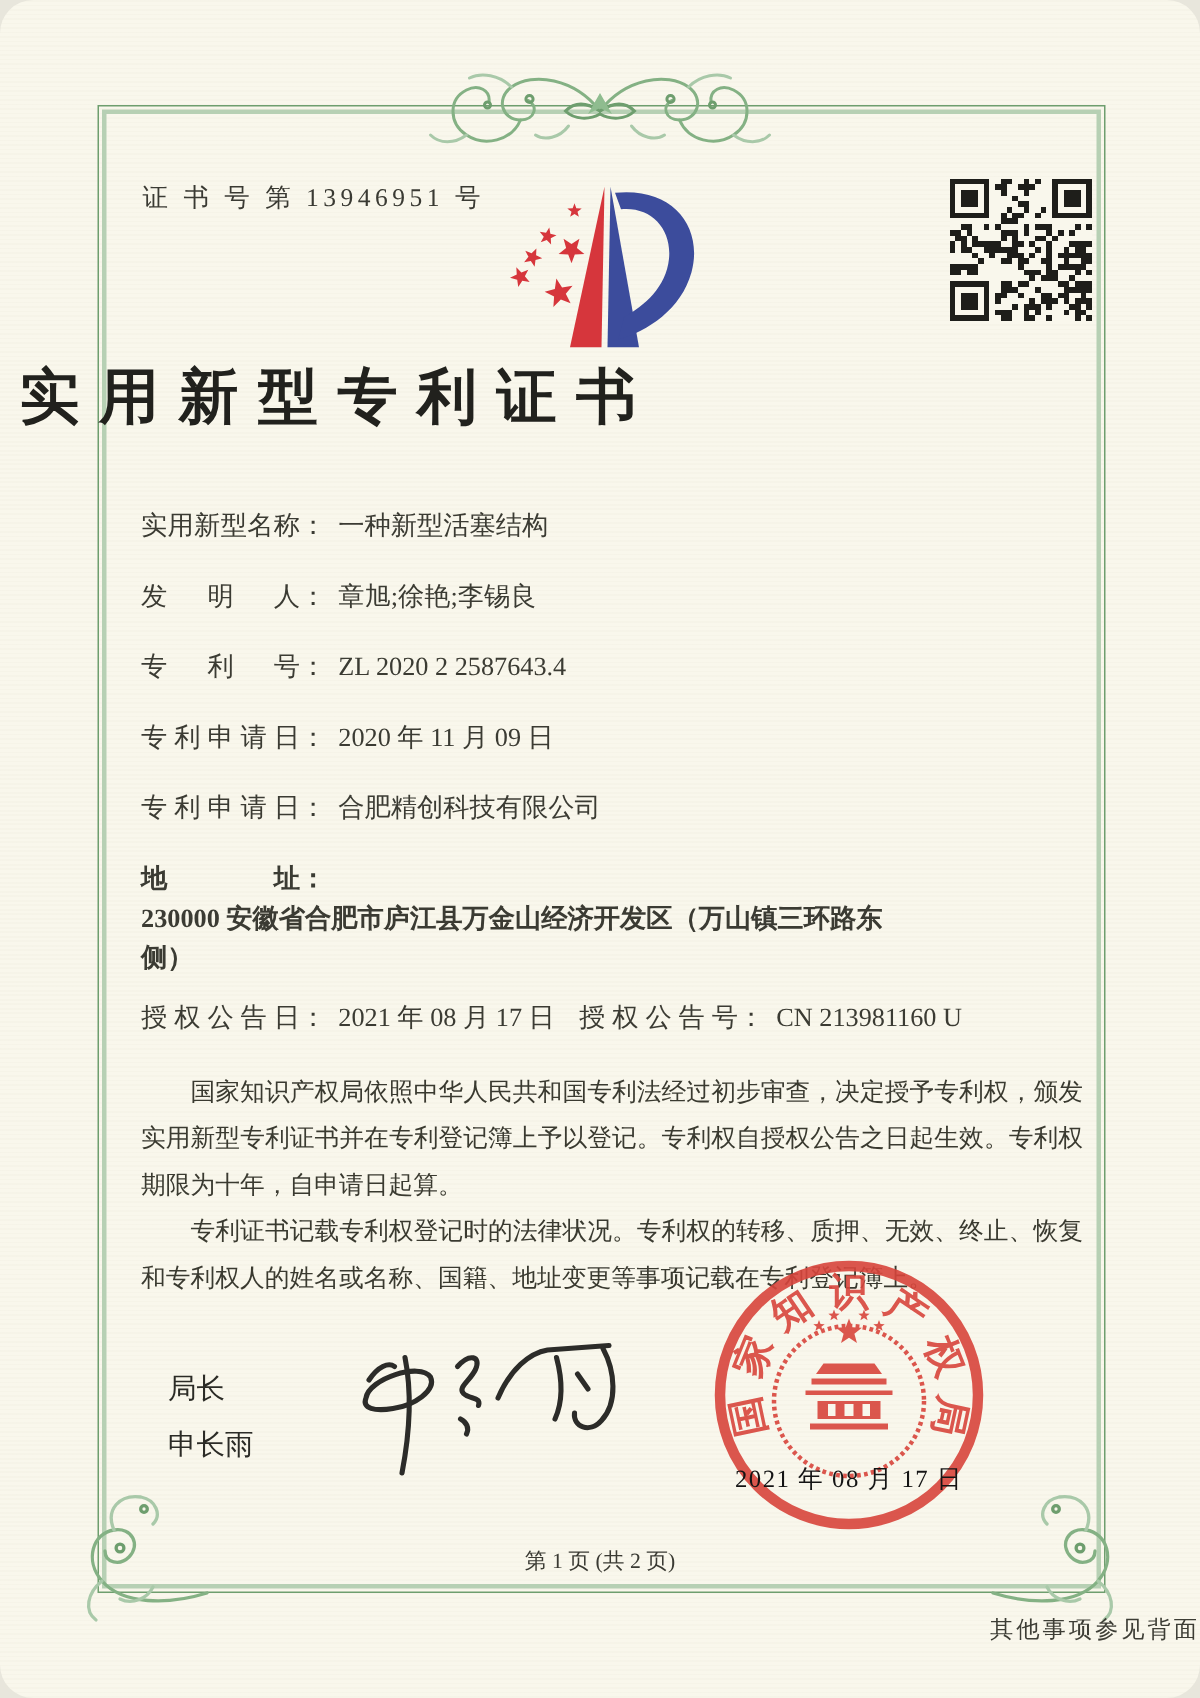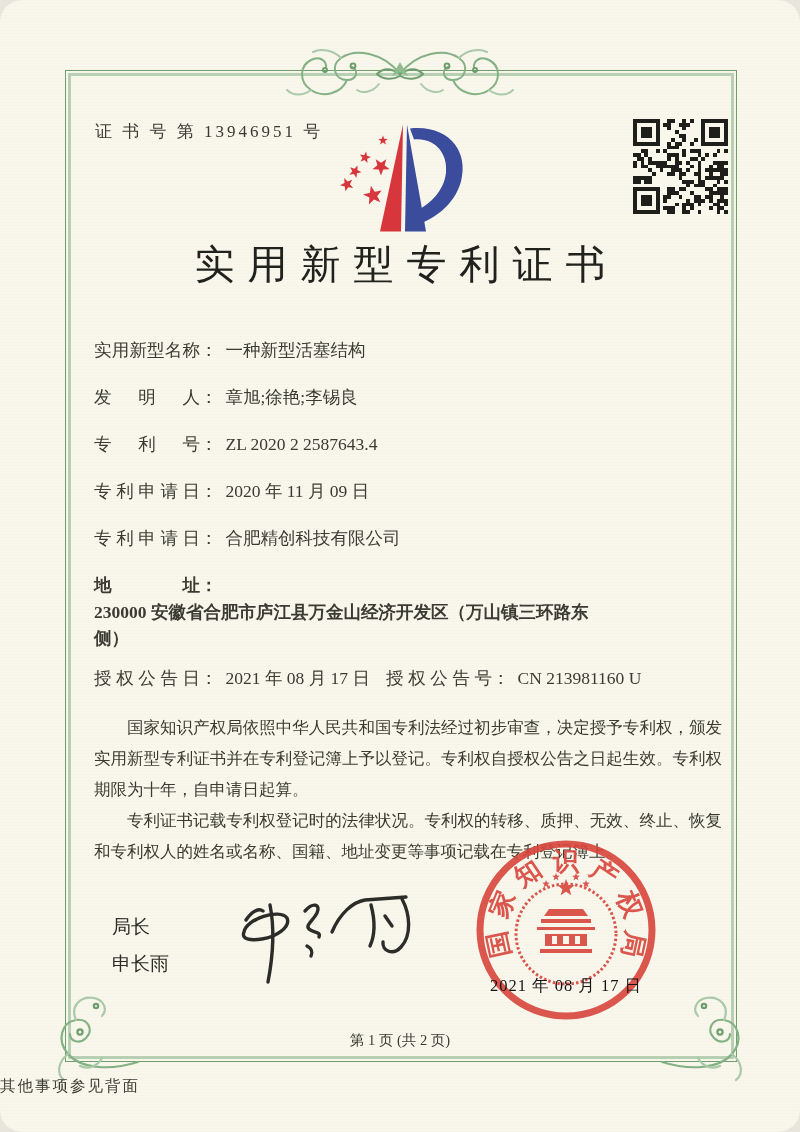--- a/index.html
+++ b/index.html
@@ -14,42 +14,42 @@
   .frame{position:absolute;left:65px;top:70px;width:670px;height:990px;border:1px solid #6e9e6e;}
   .frame-inner{position:absolute;inset:2px;border:3px solid #b7d0b4;}
   
   .ornament-top{position:absolute;left:283px;top:40px;width:234px;height:64px;}
   .ornament-bl{position:absolute;left:42px;top:992px;width:100px;height:90px;}
   .ornament-br{position:absolute;left:658px;top:992px;width:100px;height:90px;transform:scaleX(-1);}
   
   .cert-no{position:absolute;left:95px;top:120px;font-size:17px;letter-spacing:3px;color:#3a3a33;}
   .logo{position:absolute;left:325px;top:103px;width:160px;height:138px;}
   .qr{position:absolute;left:633px;top:119px;width:95px;height:95px;}
-  .title{position:absolute;left:0;top:237px;width:100%;text-align:center;
-         font-size:40px;font-weight:400;letter-spacing:13px;text-indent:13px;color:#21211d;}
+  .title{position:absolute;left:0;top:237px;width:100%;text-align:left;
+         font-size:40px;font-weight:700;letter-spacing:13px;text-indent:13px;color:#21211d;}
   
   .content{position:absolute;left:94px;top:337px;width:628px;font-size:17.5px;}
   .field-row{line-height:27px;margin-bottom:20px;white-space:nowrap;}
   .flabel{display:inline-block;width:106px;text-align:justify;text-align-last:justify;text-justify:inter-ideograph;vertical-align:top;color:#3b3b33;}
   .colon{display:inline-block;margin-right:8px;color:#3b3b33;}
   .fvalue{color:#3b3b33;}
   .row-address{white-space:normal;margin-bottom:14px;font-weight:bold;}
   .row-address .fvalue{display:inline-block;width:505px;vertical-align:top;line-height:26px;}
   .grant-first{display:inline-block;width:292px;}
   .paragraphs{margin-top:10px;font-size:16.5px;line-height:31px;color:#3a3a30;text-align:justify;}
   .paragraphs p{margin:0;text-indent:2em;}
   
   .signoff{position:absolute;left:112px;top:908px;font-size:19px;color:#2b2b26;line-height:37px;}
   .signature{position:absolute;left:228px;top:878px;width:205px;height:118px;}
   .seal{position:absolute;left:470px;top:834px;width:192px;height:192px;}
   .seal-date{position:absolute;left:470px;top:975px;width:192px;text-align:center;
              font-size:16.5px;letter-spacing:1px;color:#141414;font-weight:500;}
   
   .page-info{position:absolute;left:0;top:1031px;width:100%;text-align:center;font-size:14.5px;color:#3a3a33;}
-  .back-note{position:absolute;left:0;top:1076px;width:100%;text-align:left;font-size:15.5px;letter-spacing:2px;color:#3d3d35;}
+  .back-note{position:absolute;left:0;top:1076px;width:100%;text-align:right;font-size:15.5px;letter-spacing:2px;color:#3d3d35;}
   svg{display:block;}
 </style>
 </head>
 <body>
 
 <div class="page">
 
   <div class="frame">
     <div class="frame-inner"></div>
   </div>

